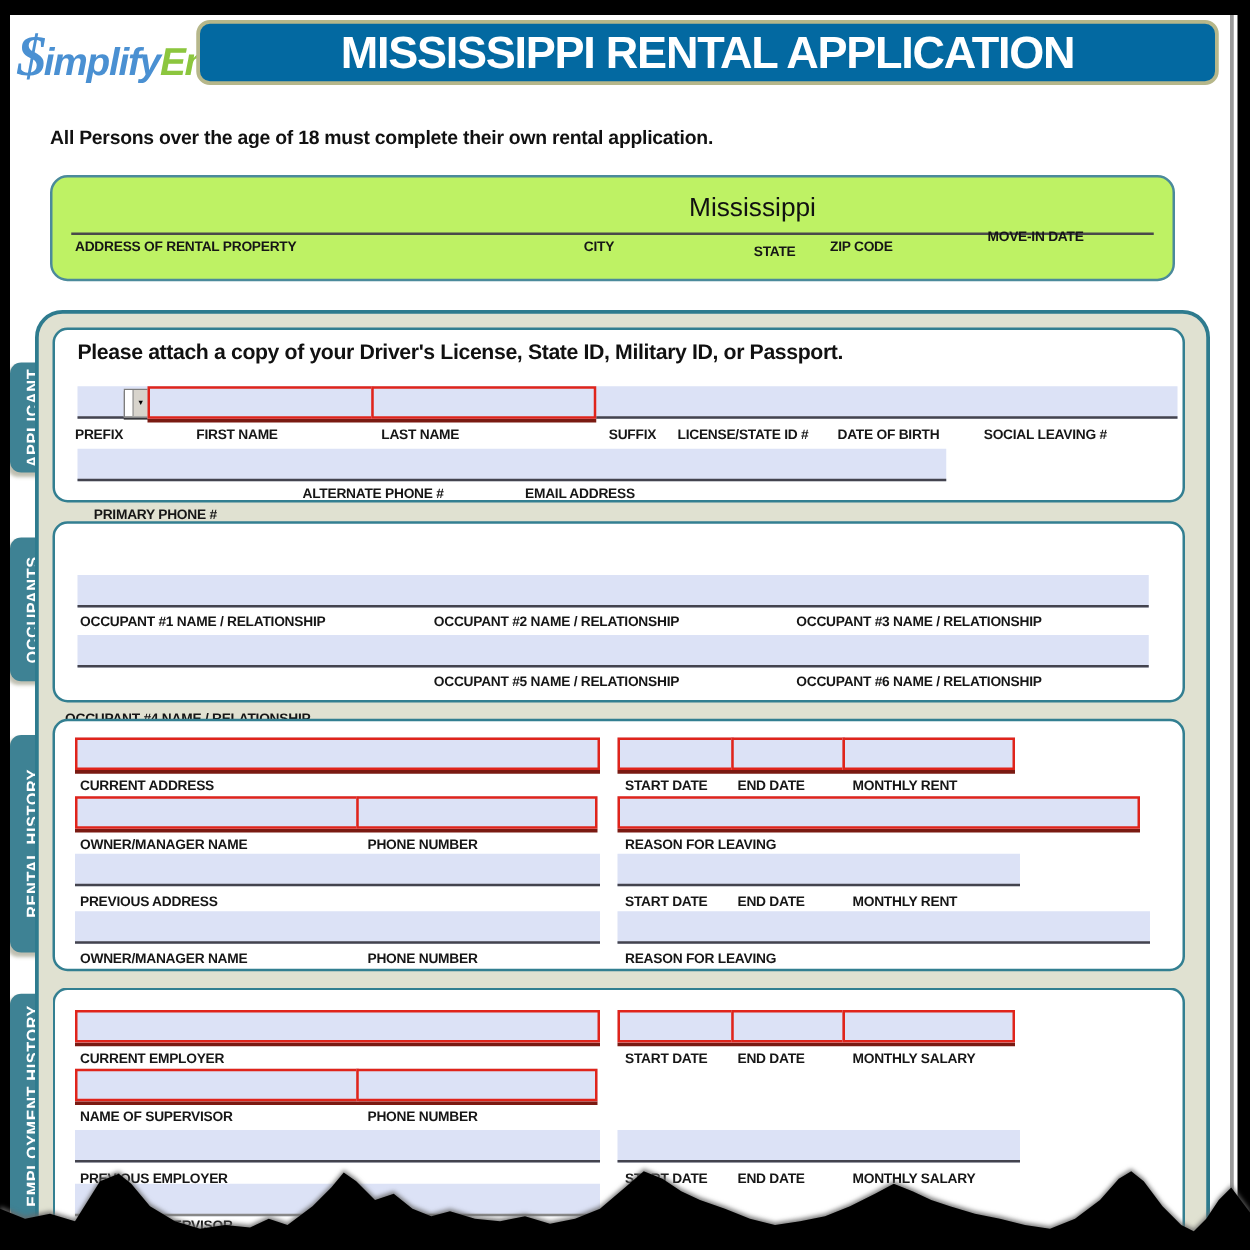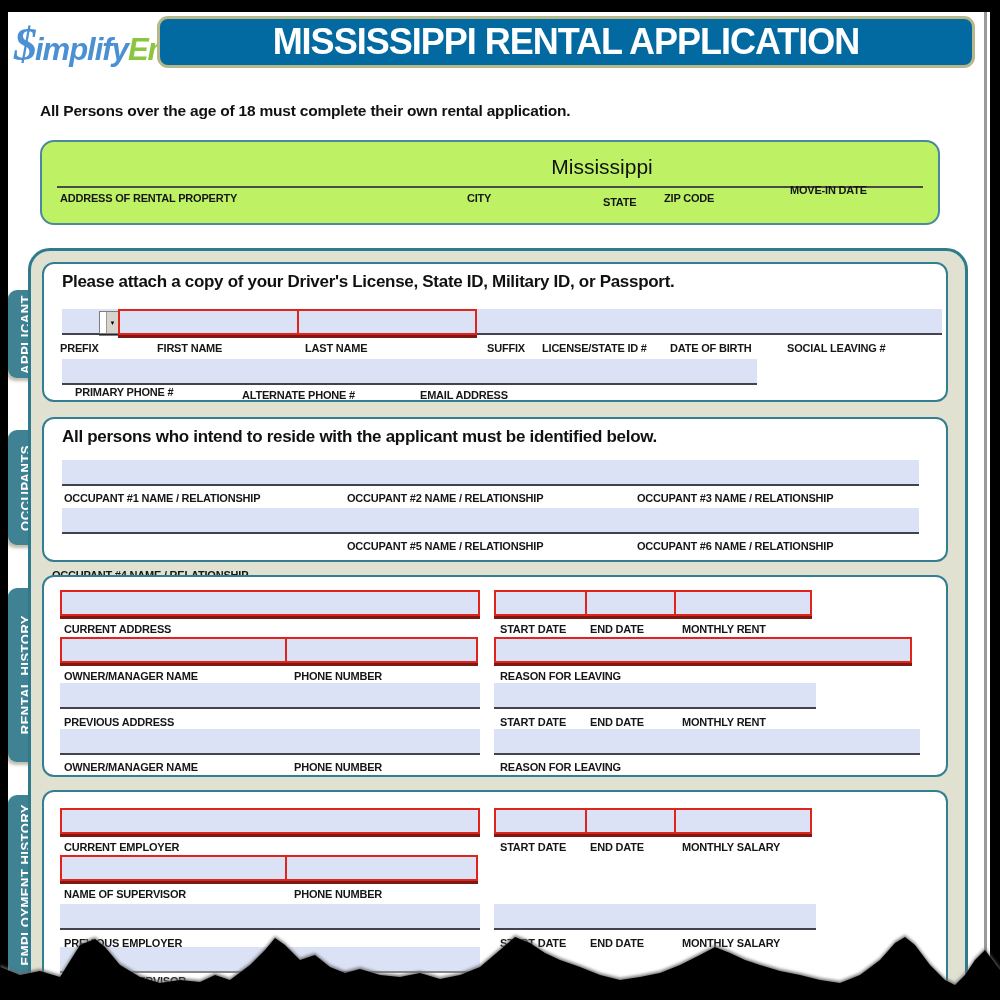--- a/index.html
+++ b/index.html
@@ -101,27 +101,26 @@
       <div class="cell" style="width:180px;"></div>
     </div>
     <span class="lbl" style="left:16px;top:78px;">PREFIX</span>
     <span class="lbl" style="left:73px;top:78px;padding-left:40px;">FIRST NAME</span>
     <span class="lbl" style="left:261px;top:78px;">LAST NAME</span>
     <span class="lbl" style="left:443px;top:78px;">SUFFIX</span>
     <span class="lbl" style="left:498px;top:78px;">LICENSE/STATE ID #</span>
     <span class="lbl" style="left:626px;top:78px;">DATE OF BIRTH</span>
     <span class="lbl" style="left:743px;top:78px;">SOCIAL LEAVING #</span>
     <div class="strip" style="left:18px;top:95px;width:695px;height:26px;"></div>
-    <span class="lbl" style="left:18px;top:122px;padding-left:13px;">PRIMARY PHONE #</span>
+    <span class="lbl" style="left:18px;top:142px;padding-left:13px;">PRIMARY PHONE #</span>
     <span class="lbl" style="left:198px;top:125px;">ALTERNATE PHONE #</span>
     <span class="lbl" style="left:376px;top:125px;">EMAIL ADDRESS</span>
   </div>
 
   <div class="sbox" style="top:417px;height:145px;">
-    <div class="shead">All persons who intend to reside with the applicant must be identified below.</div>
     <div class="strip" style="left:18px;top:41px;width:857px;height:26px;"></div>
     <span class="lbl" style="left:20px;top:73px;">OCCUPANT #1 NAME / RELATIONSHIP</span>
     <span class="lbl" style="left:303px;top:73px;">OCCUPANT #2 NAME / RELATIONSHIP</span>
     <span class="lbl" style="left:593px;top:73px;">OCCUPANT #3 NAME / RELATIONSHIP</span>
     <div class="strip" style="left:18px;top:89px;width:857px;height:26px;"></div>
     <span class="lbl" style="left:8px;top:121px;margin-top:29px;">OCCUPANT #4 NAME / RELATIONSHIP</span>
     <span class="lbl" style="left:303px;top:121px;">OCCUPANT #5 NAME / RELATIONSHIP</span>
     <span class="lbl" style="left:593px;top:121px;">OCCUPANT #6 NAME / RELATIONSHIP</span>
   </div>
 

